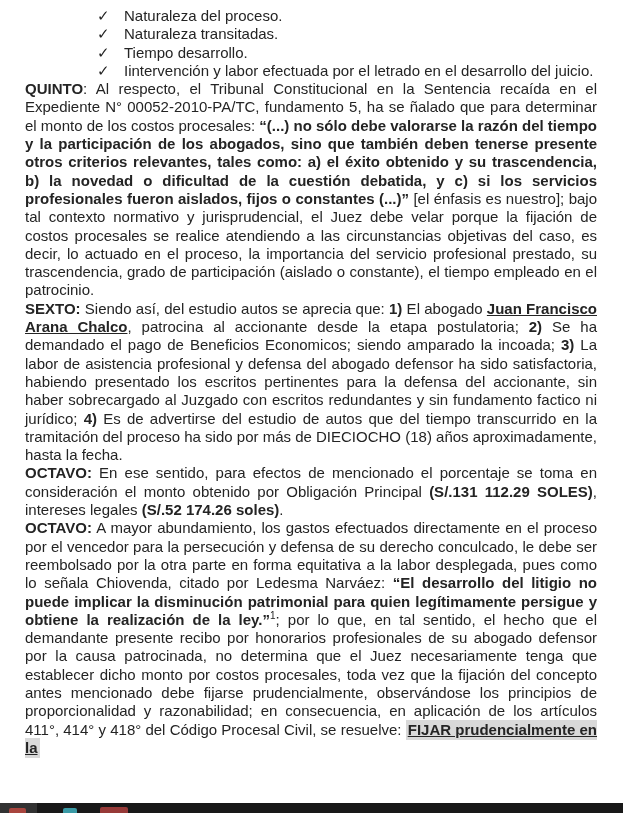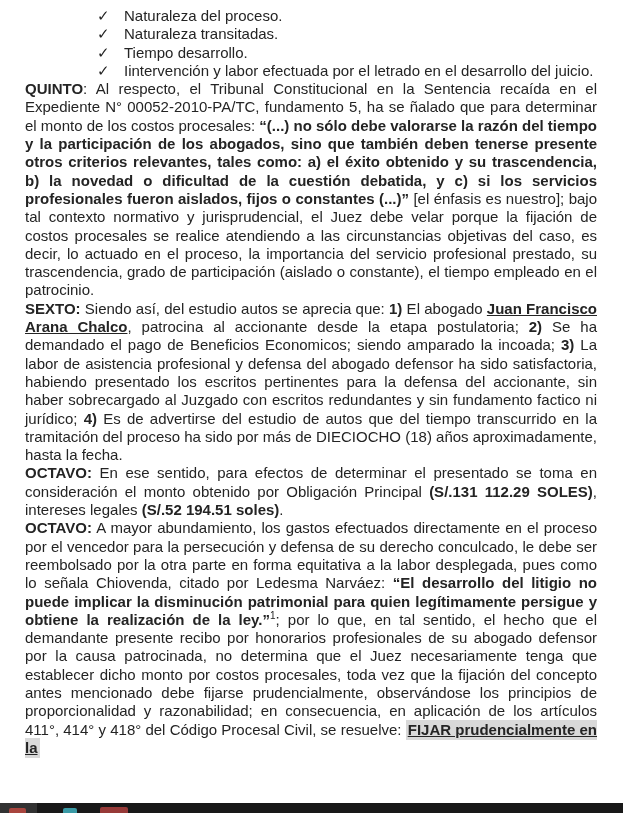--- a/index.html
+++ b/index.html
@@ -62,21 +62,21 @@
         <span class="check-text">Tiempo desarrollo.</span>
       </div>
       <div class="check-row">
         <span class="check-mark">✓</span>
         <span class="check-text">Iintervención y labor efectuada por el letrado en el desarrollo del juicio.</span>
       </div>
     </div>
   <div>
       <p class="para"><span class="b">QUINTO</span><span>: Al respecto, el Tribunal Constitucional en la Sentencia recaída en el Expediente N° 00052-2010-PA/TC, fundamento 5, ha se ñalado que para determinar el monto de los costos procesales: </span><span class="b i">“(...) no sólo debe valorarse la razón del tiempo y la participación de los abogados, sino que también deben tenerse presente otros criterios relevantes, tales como: a) el éxito obtenido y su trascendencia, b) la novedad o dificultad de la cuestión debatida, y c) si los servicios profesionales fueron aislados, fijos o constantes (...)”</span><span> [el énfasis es nuestro]; bajo tal contexto normativo y jurisprudencial, el Juez debe velar porque la fijación de costos procesales se realice atendiendo a las circunstancias objetivas del caso, es decir, lo actuado en el proceso, la importancia del servicio profesional prestado, su trascendencia, grado de participación (aislado o constante), el tiempo empleado en el patrocinio.</span></p>
       <p class="para"><span class="b">SEXTO:</span><span> Siendo así, del estudio autos se aprecia que: </span><span class="b">1)</span><span> El abogado </span><span class="b i u">Juan Francisco Arana Chalco</span><span>, patrocina al accionante desde la etapa postulatoria; </span><span class="b">2)</span><span> Se ha demandado el pago de </span><span class="i">Beneficios Economicos</span><span>; siendo amparado la incoada; </span><span class="b">3)</span><span> La labor de asistencia profesional y defensa del abogado defensor ha sido satisfactoria, habiendo presentado los escritos pertinentes para la defensa del accionante, sin haber sobrecargado al Juzgado con escritos redundantes y sin fundamento factico ni jurídico; </span><span class="b">4)</span><span> Es de advertirse del estudio de autos que del tiempo transcurrido en la tramitación del proceso ha sido por más de DIECIOCHO (18) años aproximadamente, hasta la fecha.</span></p>
-      <p class="para"><span class="b">OCTAVO:</span><span> En ese sentido, para efectos de determinar el presentado se toma en consideración el monto obtenido por Obligación Principal </span><span class="b">(S/.131 112.29 SOLES)</span><span>, intereses legales </span><span class="b">(S/.52 194.51 soles)</span><span>.</span></p>
+      <p class="para"><span class="b">OCTAVO:</span><span> En ese sentido, para efectos de mencionado el porcentaje se toma en consideración el monto obtenido por Obligación Principal </span><span class="b">(S/.131 112.29 SOLES)</span><span>, intereses legales </span><span class="b">(S/.52 174.26 soles)</span><span>.</span></p>
       <p class="para"><span class="b">OCTAVO:</span><span> A mayor abundamiento, los gastos efectuados directamente en el proceso por el vencedor para la persecución y defensa de su derecho conculcado, le debe ser reembolsado por la otra parte en forma equitativa a la labor desplegada, pues como lo señala Chiovenda, citado por Ledesma Narváez: </span><span class="b i">“El desarrollo del litigio no puede implicar la disminución patrimonial para quien legítimamente persigue y obtiene la realización de la ley.”</span><sup>1</sup><span>; por lo que, en tal sentido, el hecho que el demandante presente recibo por honorarios profesionales de su abogado defensor por la causa patrocinada, no determina que el Juez necesariamente tenga que establecer dicho monto por costos procesales, toda vez que la fijación del concepto antes mencionado debe fijarse prudencialmente, observándose los principios de proporcionalidad y razonabilidad; en consecuencia, en aplicación de los artículos 411°, 414° y 418° del Código Procesal Civil, se resuelve: </span><span class="b u hl" style="background: rgb(217, 217, 217);">FIJAR prudencialmente en la</span></p>
     </div>
 </div>
 
 <div class="taskbar" style="background: rgb(24, 24, 24);">
   <div class="tb-activebtn" style="background: rgb(50, 50, 50);"></div>
   <div class="tb-icons">
       <div class="tb-icon" style="left: 9px; width: 17px; height: 5px; background: rgb(168, 69, 62);"></div>
       <div class="tb-icon" style="left: 63px; width: 14px; height: 5px; background: rgb(58, 154, 166);"></div>
       <div class="tb-icon" style="left: 100px; width: 28px; height: 6px; background: rgb(151, 58, 56);"></div>

